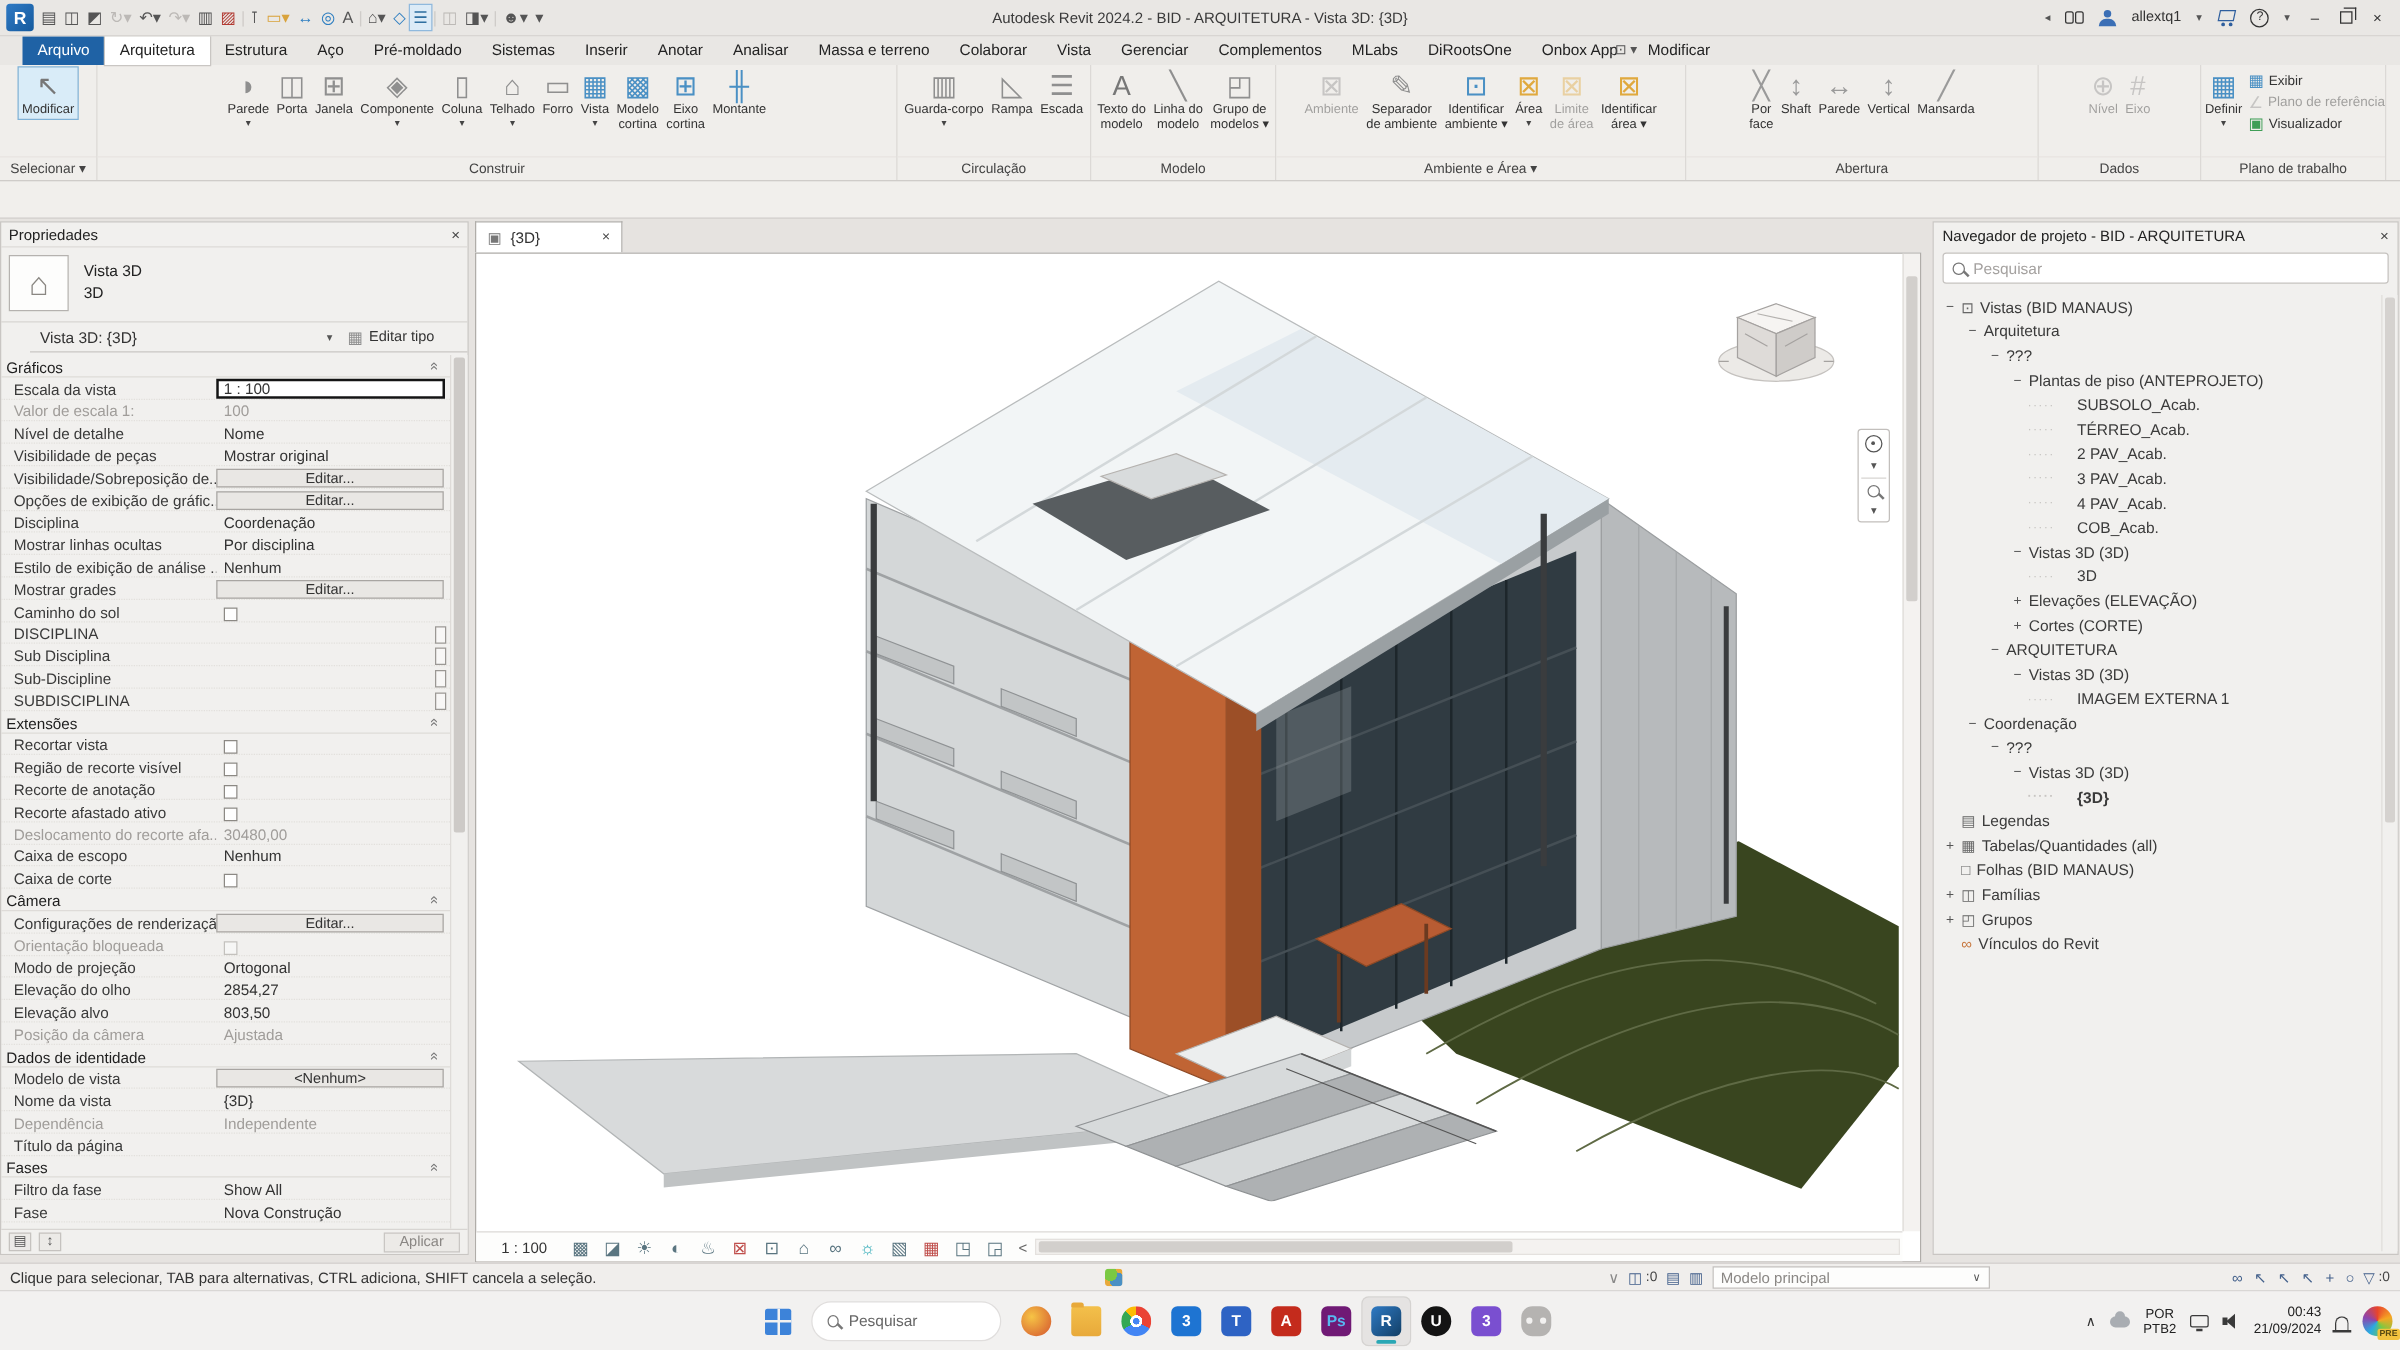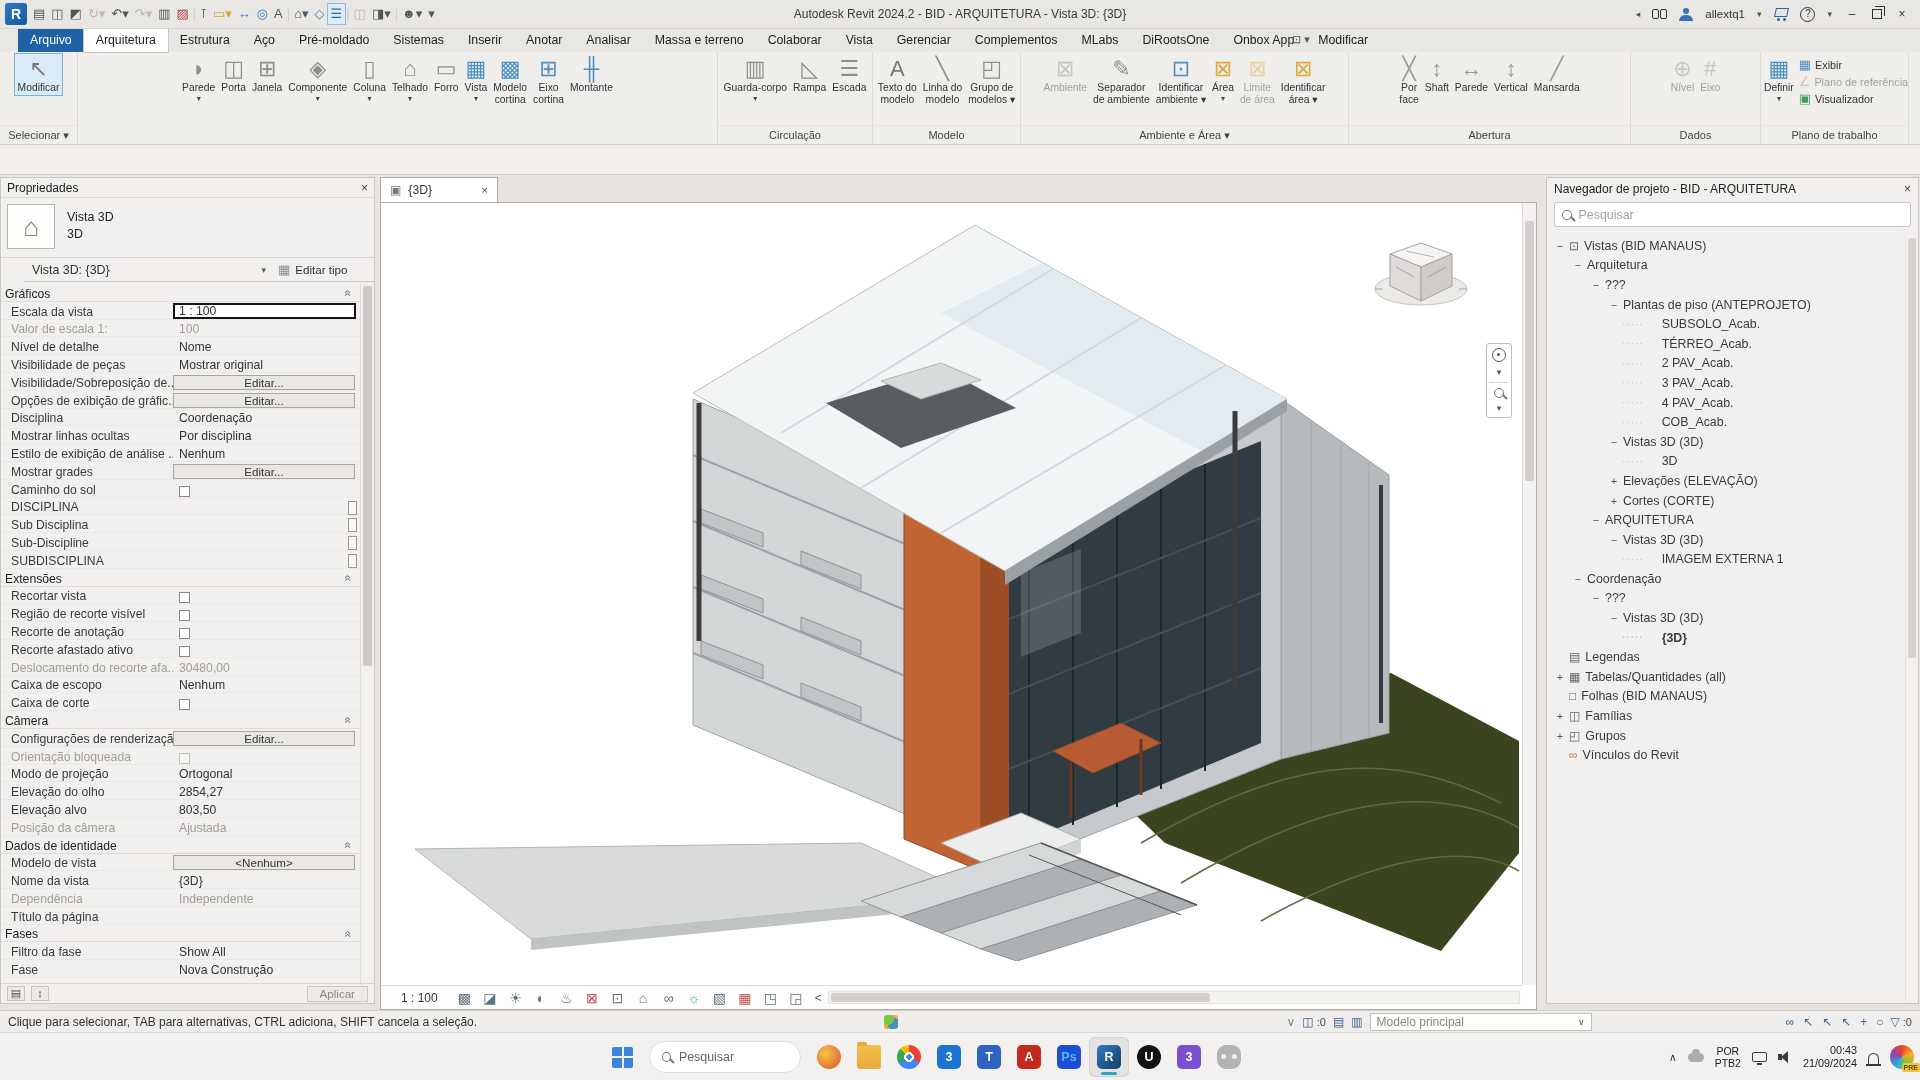--- a/index.html
+++ b/index.html
@@ -152,21 +152,21 @@
   .app.on{background:#e5e3e2;box-shadow:inset 0 0 0 1px #d5d3d1;}
   .app.on::after{content:"";position:absolute;bottom:2px;left:12px;right:12px;height:3px;border-radius:2px;background:#2aa8b5;}
   .ai{width:24px;height:24px;border-radius:5px;color:#fff;font-size:12.5px;font-weight:bold;display:flex;align-items:center;justify-content:center;}
   .a-food .ai{background:radial-gradient(circle at 35% 35%,#f6c445,#d4542e);border-radius:50%;}
   .a-folder .ai{background:linear-gradient(#f3c04b,#e8a93a);border-radius:3px;position:relative;}
   .a-folder .ai::before{content:"";position:absolute;top:-3px;left:0;width:10px;height:4px;background:#e8a93a;border-radius:2px 2px 0 0;}
   .a-chrome .ai{border-radius:50%;background:radial-gradient(circle at center,#4285f4 0 15%,#fff 16% 28%,transparent 29%),conic-gradient(#ea4335 0 33%,#4285f4 33% 66%,#34a853 66% 87%,#fbbc05 87% 100%);}
   .a-blue3 .ai{background:#1e74d2;}
   .a-blue .ai{background:#2e63c4;}
   .a-acad .ai{background:#c42b1c;}
-  .a-ps .ai{background:#1d4ed8;color:#57b8f0;}
+  .a-ps .ai{background:#701a75;color:#57b8f0;}
   .a-revit .ai{background:linear-gradient(135deg,#2f7ac4,#123f66);}
   .a-unreal .ai{background:#141414;border-radius:50%;}
   .a-purple3 .ai{background:#7a4fd0;}
   .a-ctrl .ai{background:#b5b3b1;border-radius:9px;position:relative;}
   .a-ctrl .ai::before{content:"";position:absolute;left:4px;top:9px;width:5px;height:5px;background:#f2f1f0;border-radius:50%;box-shadow:11px 0 0 #f2f1f0;}
   .tray{position:absolute;right:6px;top:0;height:48px;display:flex;align-items:center;gap:11px;}
   .chev{font-size:11px;color:#333;}
   .cloud{width:16px;height:9px;background:#a9adb2;border-radius:6px;position:relative;}
   .cloud::before{content:"";position:absolute;left:4px;top:-4px;width:8px;height:8px;background:#a9adb2;border-radius:50%;}
   .lang{font-size:10.5px;line-height:12px;text-align:center;color:#222;}
@@ -328,20 +328,21 @@
         <span class="rl1">Eixo</span>
         <span class="rl2">cortina</span>
 
       </div>
         <div class="rbtn">
         <span class="ric b">╫</span>
         <span class="rl1">Montante</span>
 
       </div>
       </div>
+    <div class="plabel">Construir</div>
   </div>
   <div class="rpanel" style="width:155px">
     <div class="rbtns">
 
     <div class="rbtn">
         <span class="ric g">▥</span>
         <span class="rl1">Guarda-corpo</span>
 
         <span class="rar">▾</span>
       </div>

